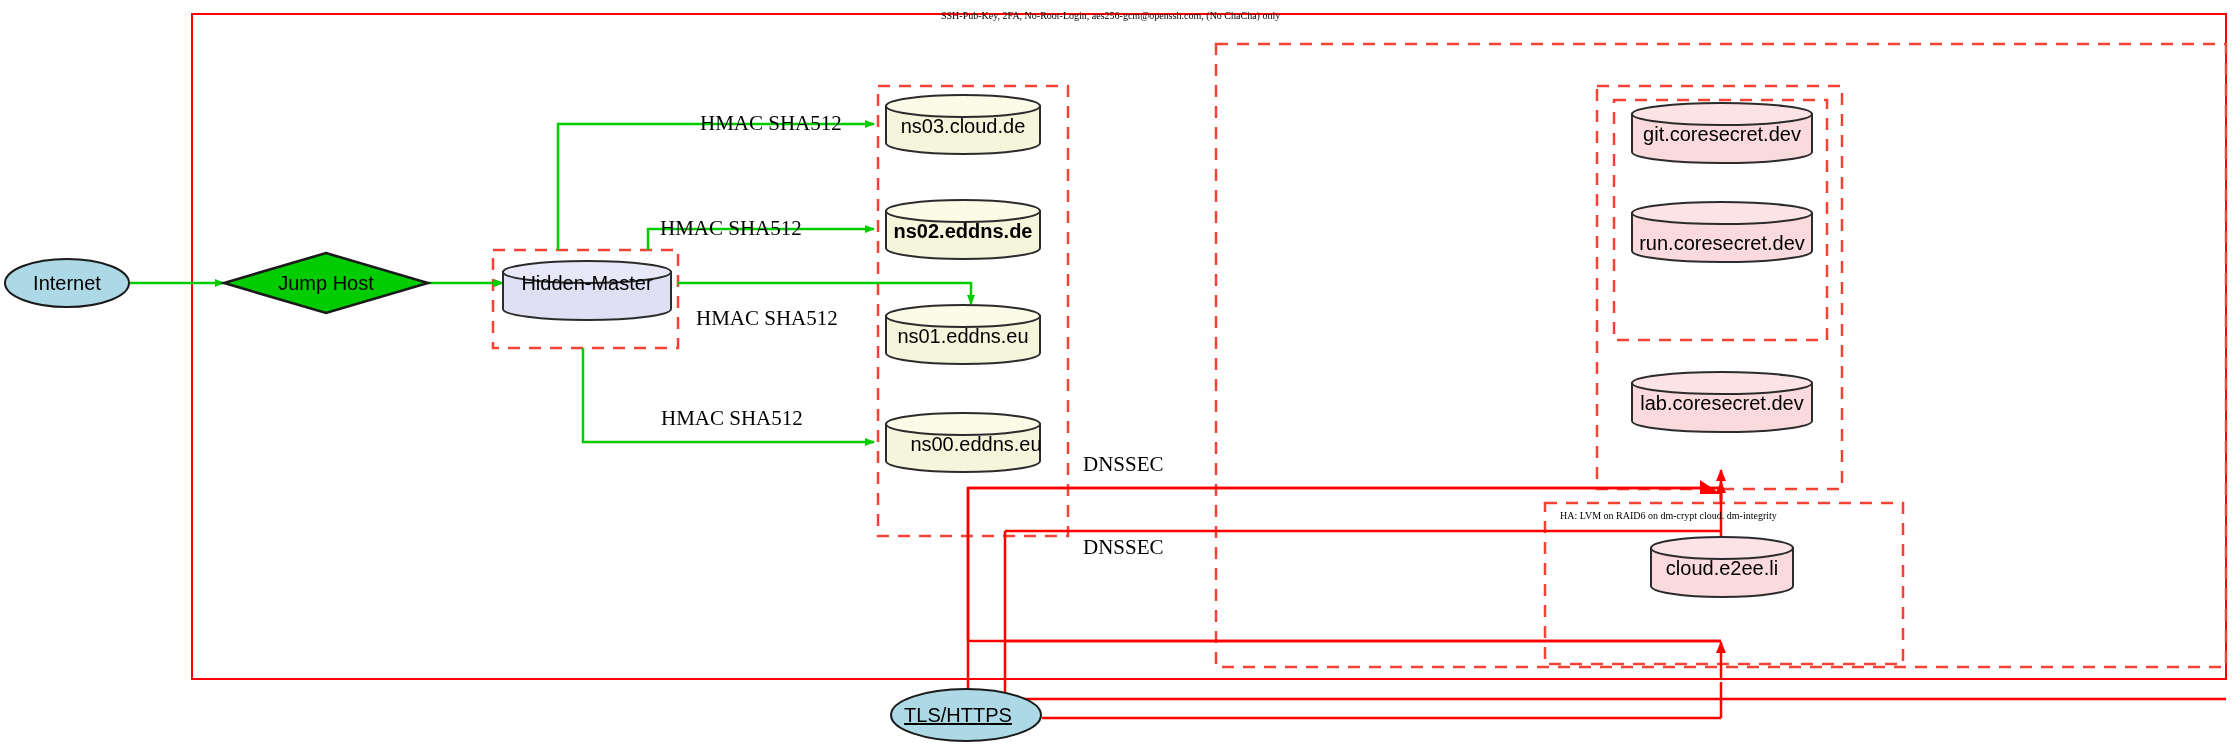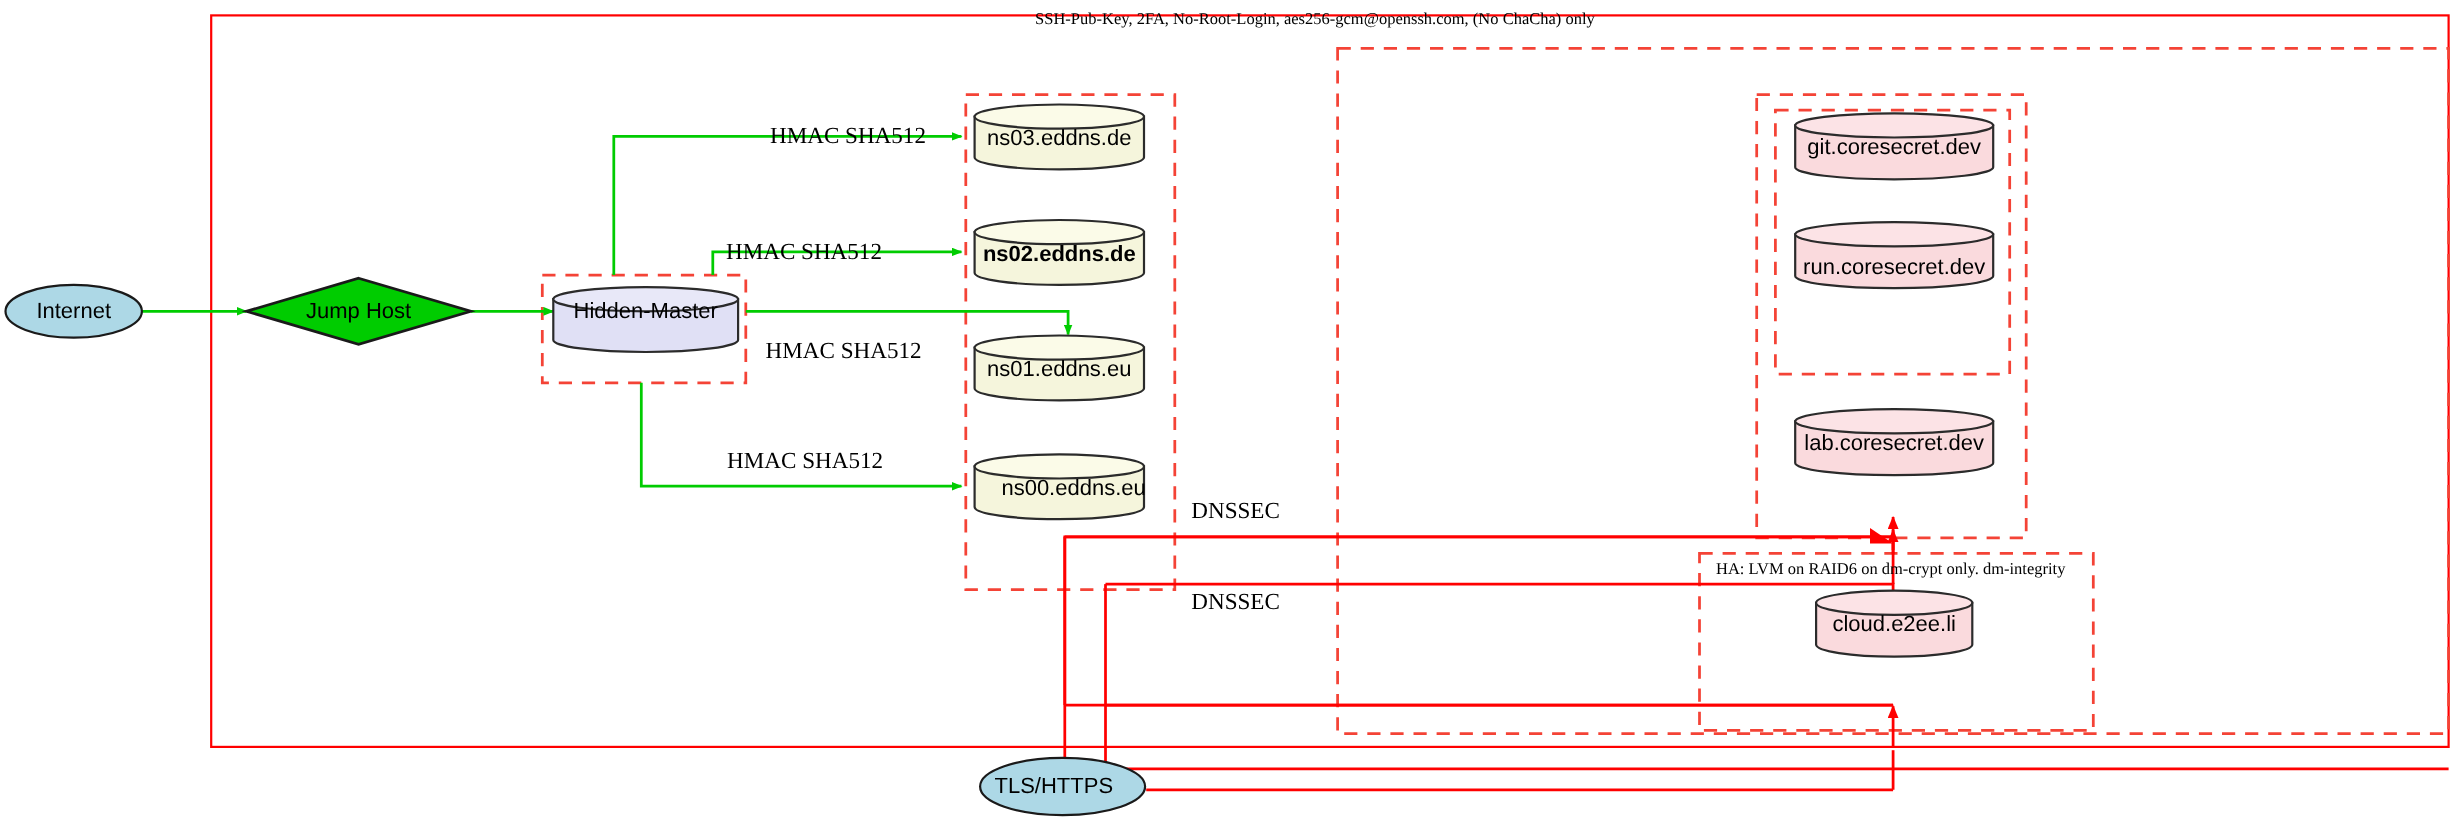--- a/index.html
+++ b/index.html
@@ -26,21 +26,21 @@
   .edge-label {
     position: absolute;
     font-family: "Liberation Serif", serif;
     font-size: 21px;
     color: #000000;
     white-space: nowrap;
   }
   .cluster-label {
     position: absolute;
     font-family: "Liberation Serif", serif;
-    font-size: 15px;
+    font-size: 10px;
     color: #000000;
     white-space: nowrap;
   }
   .node-label {
     position: absolute;
     font-family: "Liberation Sans", sans-serif;
     font-size: 20px;
     color: #000000;
     white-space: nowrap;
     text-align: center;
@@ -163,51 +163,51 @@
       <path d="M 1651,548 L 1651,586 a 71,11 0 0 0 142,0 L 1793,548 z" fill="#fadadd" stroke="#2b2b2b" stroke-width="2"></path>
       <ellipse cx="1722" cy="548" rx="71" ry="11" fill="#fce3e6" stroke="#2b2b2b" stroke-width="2"></ellipse>
     </g>
 
     <ellipse cx="966" cy="715" rx="75" ry="26" fill="#add8e6" stroke="#1a1a1a" stroke-width="2"></ellipse>
   </svg>
 
   <div class="cluster-label" style="left:941px; top:10px;">SSH-Pub-Key, 2FA, No-Root-Login, aes256-gcm@openssh.com, (No ChaCha) only</div>
 
 
-  <div class="cluster-label" style="left:1560px; top:510px;">HA: LVM on RAID6 on dm-crypt only. dm-integrity</div>
+  <div class="cluster-label" style="left:1560px; top:510px;">HA: LVM on RAID6 on dm-crypt cloud. dm-integrity</div>
 
   <div class="edge-label" style="left:700px; top:111px;">HMAC SHA512</div>
 
   <div class="edge-label" style="left:660px; top:216px;">HMAC SHA512</div>
 
   <div class="edge-label" style="left:696px; top:306px;">HMAC SHA512</div>
 
   <div class="edge-label" style="left:661px; top:406px;">HMAC SHA512</div>
 
   <div class="edge-label" style="left:1083px; top:452px;">DNSSEC</div>
 
   <div class="edge-label" style="left:1083px; top:535px;">DNSSEC</div>
 
   <div class="node-label" style="left:5px; top:272px; width:124px;">Internet</div>
 
   <div class="node-label" style="left:262px; top:272px; width:128px;">Jump Host</div>
 
   <div class="node-label" style="left:503px; top:272px; width:168px;">Hidden-Master</div>
 
-  <div class="node-label" style="left:886px; top:115px; width:154px;">ns03.eddns.de</div>
+  <div class="node-label" style="left:886px; top:115px; width:154px;">ns03.cloud.de</div>
 
   <div class="node-label" style="left:886px; top:220px; width:154px;font-weight:bold;">ns02.eddns.de</div>
 
   <div class="node-label" style="left:886px; top:325px; width:154px;">ns01.eddns.eu</div>
 
   <div class="node-label" style="left:886px; top:433px; width:180px;">ns00.eddns.eu</div>
 
   <div class="node-label" style="left:1632px; top:123px; width:180px;">git.coresecret.dev</div>
 
   <div class="node-label" style="left:1632px; top:222px; width:180px;margin-top:10px;">run.coresecret.dev</div>
 
   <div class="node-label" style="left:1632px; top:392px; width:180px;">lab.coresecret.dev</div>
 
   <div class="node-label" style="left:1651px; top:557px; width:142px;">cloud.e2ee.li</div>
 
-  <div class="node-label" style="left:891px; top:704px; width:134px;">TLS/HTTPS</div>
+  <div class="node-label" style="left:891px; top:704px; width:134px;text-decoration:underline;">TLS/HTTPS</div>
 
 </div>
 
 </body></html>

